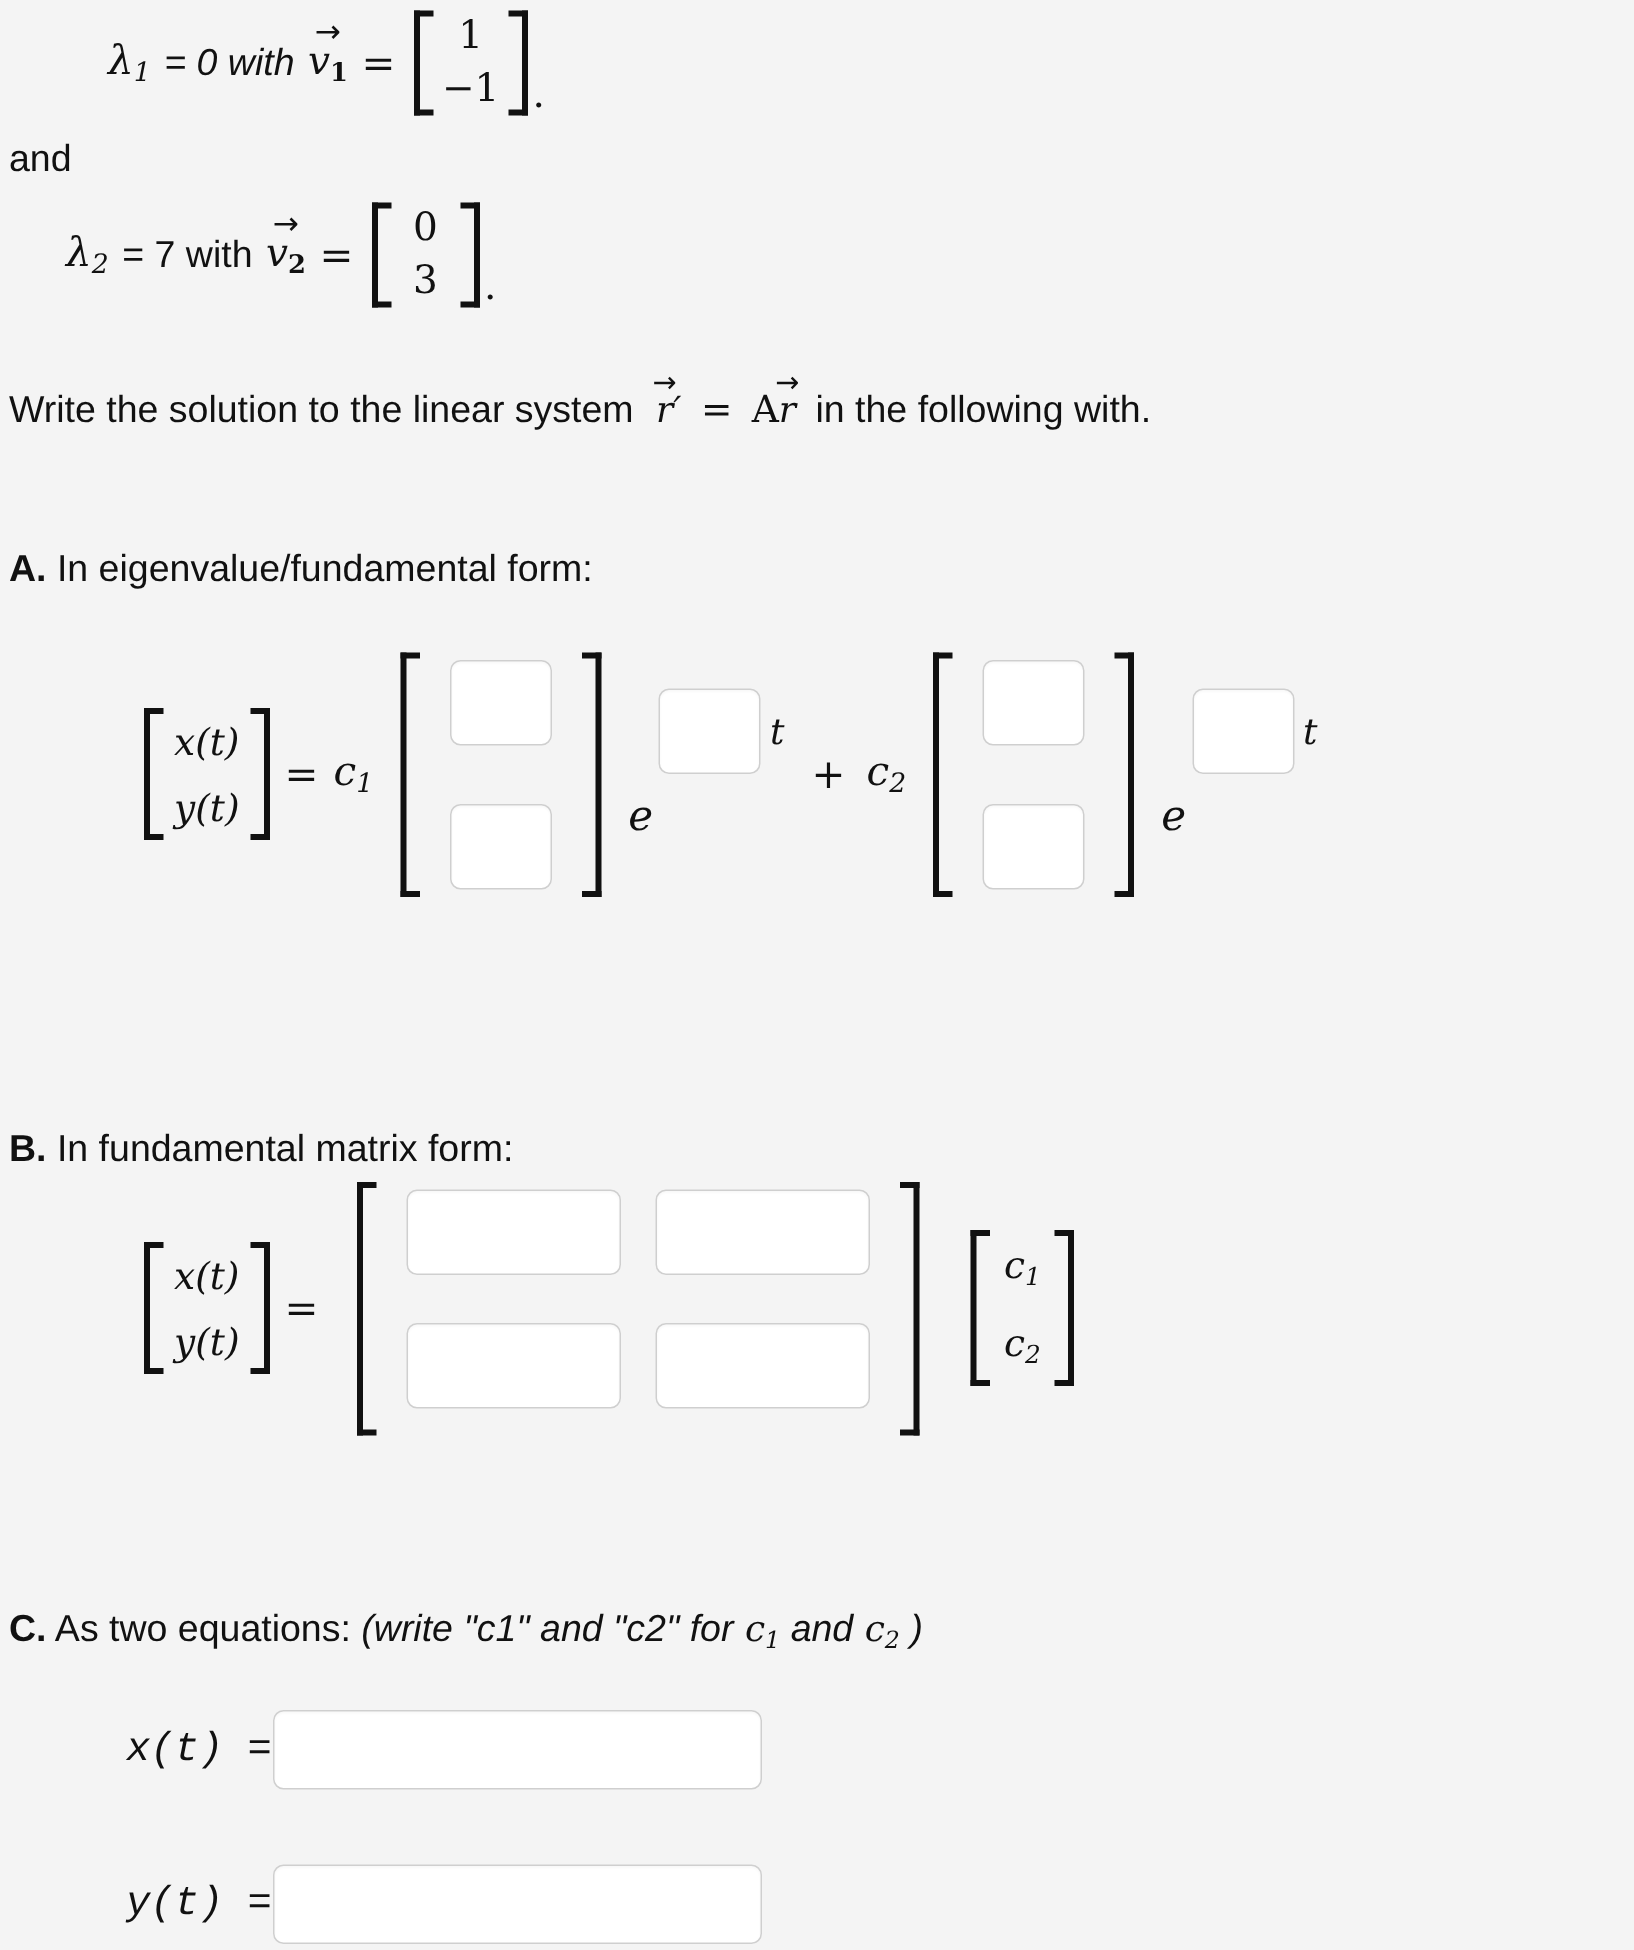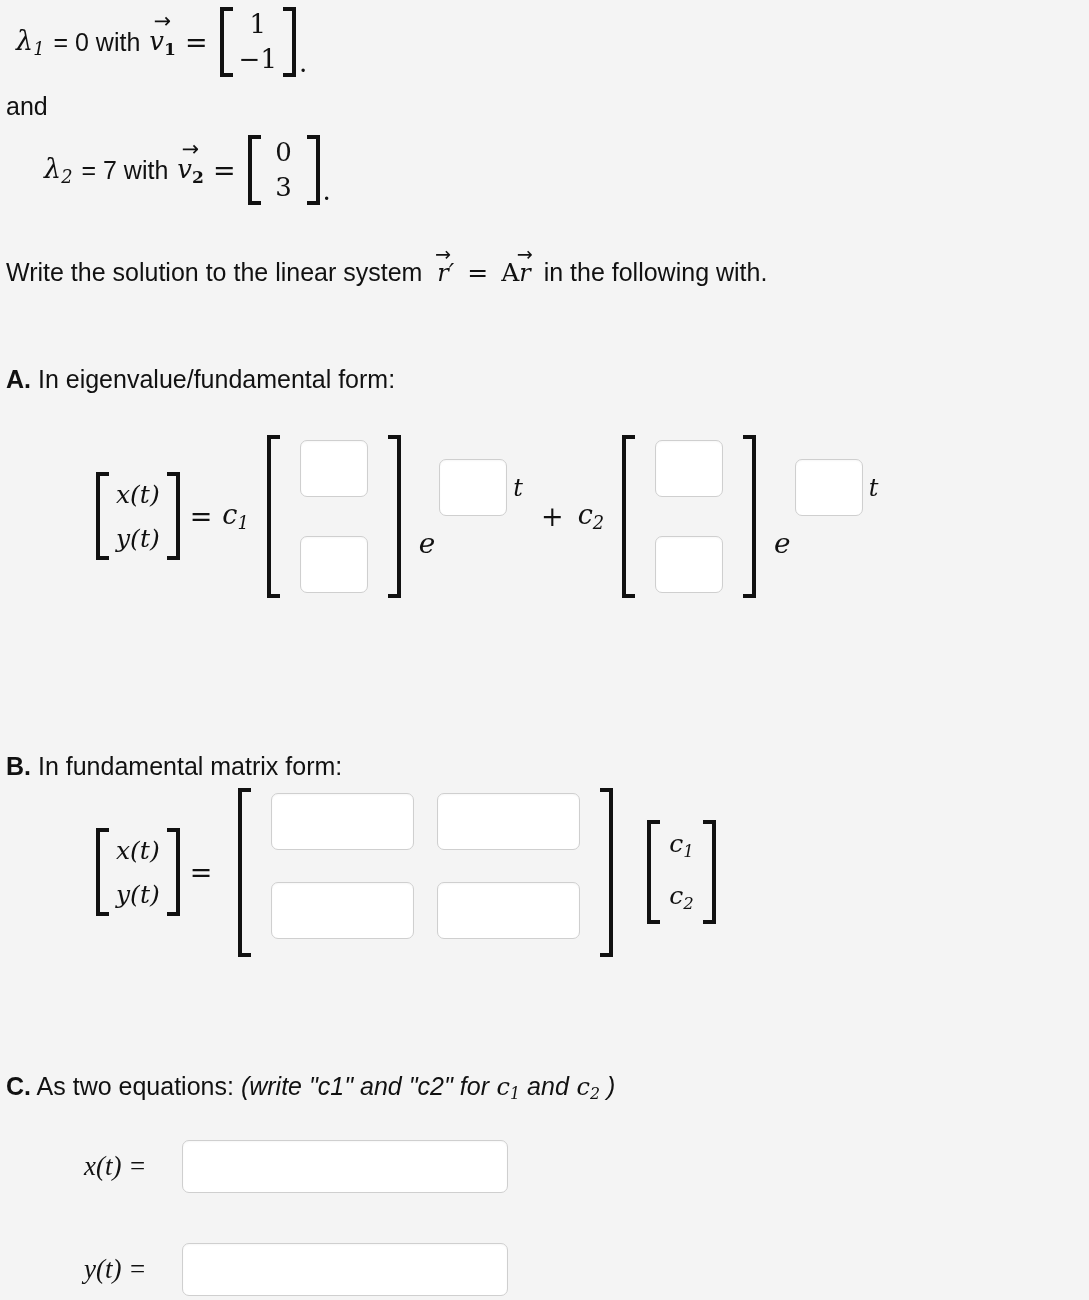--- a/index.html
+++ b/index.html
@@ -279,34 +279,34 @@
   }
 
   
   .eq-row {
     position: absolute;
     display: flex;
     align-items: center;
     left: 84px;
   }
   .eq-row .lhs {
-    font-family: Liberation Serif, serif;
+    font-family: Liberation Mono, monospace;
     font-style: italic;
     font-size: 27px;
     width: 98px;
   }
 </style>
 </head>
 <body>
 
 <div id="eigen-block">
 
-  <div class="eig-line" style="padding-left:16px;">
+  <div class="eig-line" style="padding-left:72px;">
     <span class="mathit" style="font-size:27px;">λ<span class="sub">1</span></span>
-    <span class="eig-text" style="margin:0 9px;">= 0 with</span>
+    <span class="eig-text" style="margin:0 9px;font-style:italic;">= 0 with</span>
     <span class="mathit vec" style="font-size:26px;">
       <span class="vec-arrow">→</span>v<span class="sub-up">1</span>
     </span>
     <span class="mathup" style="font-size:27px;margin:0 9px;">=</span>
     <span class="colvec">
       <span class="brk left">
           <i></i>
         </span>
       <span class="cells">
         <span>1</span>

